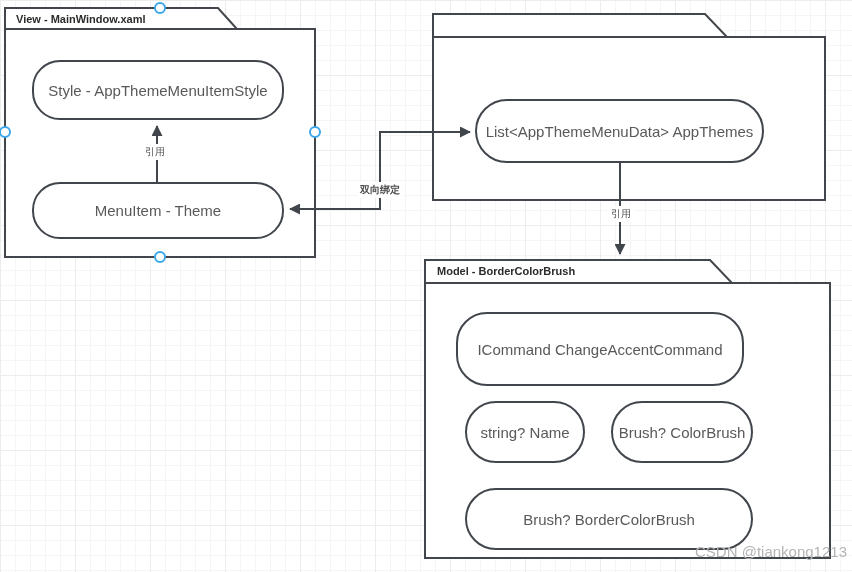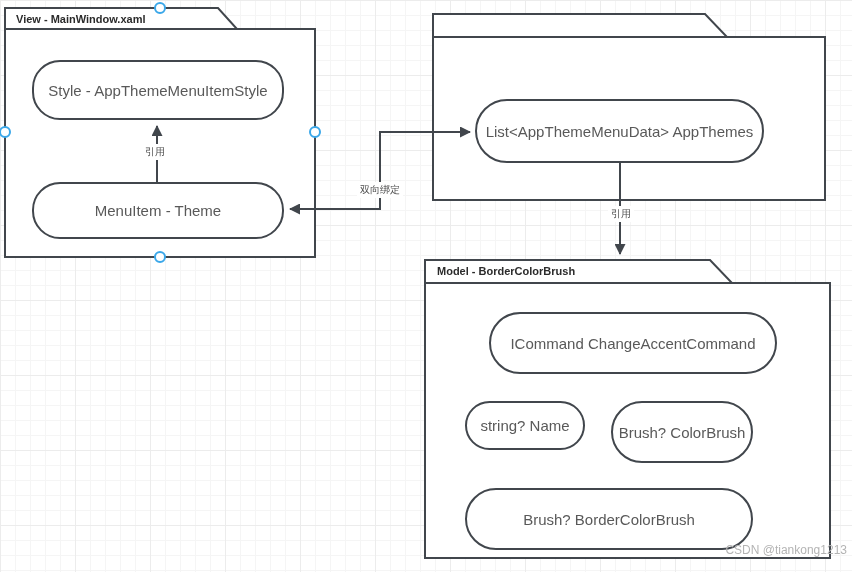--- a/index.html
+++ b/index.html
@@ -33,38 +33,38 @@
     display:flex;align-items:center;justify-content:center;
     font-size:15px;color:#595959;white-space:nowrap;text-align:center;
   }
   .edge-label{
     position:absolute;z-index:3;transform:translate(-50%,-50%);
     background:#ffffff;padding:1px 3px;
     font-size:10px;color:#4d4d4d;white-space:nowrap;
   }
   .watermark{
     position:absolute;z-index:4;right:5px;top:543px;
-    font-size:12px;color:#b4b4b4;white-space:nowrap;
+    font-size:15px;color:#b4b4b4;white-space:nowrap;
   }
 
   
   #node-style          {left:32px; top:60px;  width:252px; height:60px;}
   #node-menuitem       {left:32px; top:182px; width:252px; height:57px;}
   #node-appthemes      {left:475px;top:99px;  width:289px; height:64px; border-radius:32px;}
-  #node-icommand       {left:489px;top:312px; width:288px; height:62px; border-radius:31px;}
-  #node-name           {left:465px;top:401px; width:120px; height:49px; border-radius:31px;}
+  #node-icommand       {left:456px;top:312px; width:288px; height:74px; border-radius:31px;}
+  #node-name           {left:465px;top:401px; width:120px; height:62px; border-radius:31px;}
   #node-colorbrush     {left:611px;top:401px; width:142px; height:62px; border-radius:31px;}
   #node-bordercolor    {left:465px;top:488px; width:288px; height:62px; border-radius:31px;}
 
   #title-view      {left:16px;  top:10px;}
   #title-viewmodel {left:444px; top:16px;}
   #title-model     {left:437px; top:262px;}
 
   #label-ref-view  {left:155px; top:152px;}
-  #label-twoway    {left:380px; top:190px;}
+  #label-twoway    {left:380px; top:190px;font-weight:bold;}
   #label-ref-model {left:621px; top:214px;}
 </style>
 </head>
 <body>
 
 <div class="stage">
 
   <svg class="overlay" width="852" height="572" viewBox="0 0 852 572">
     <defs>
       <marker id="arrowhead" markerWidth="5.5" markerHeight="5.5" refX="5" refY="2.75" orient="auto-start-reverse" markerUnits="strokeWidth">

